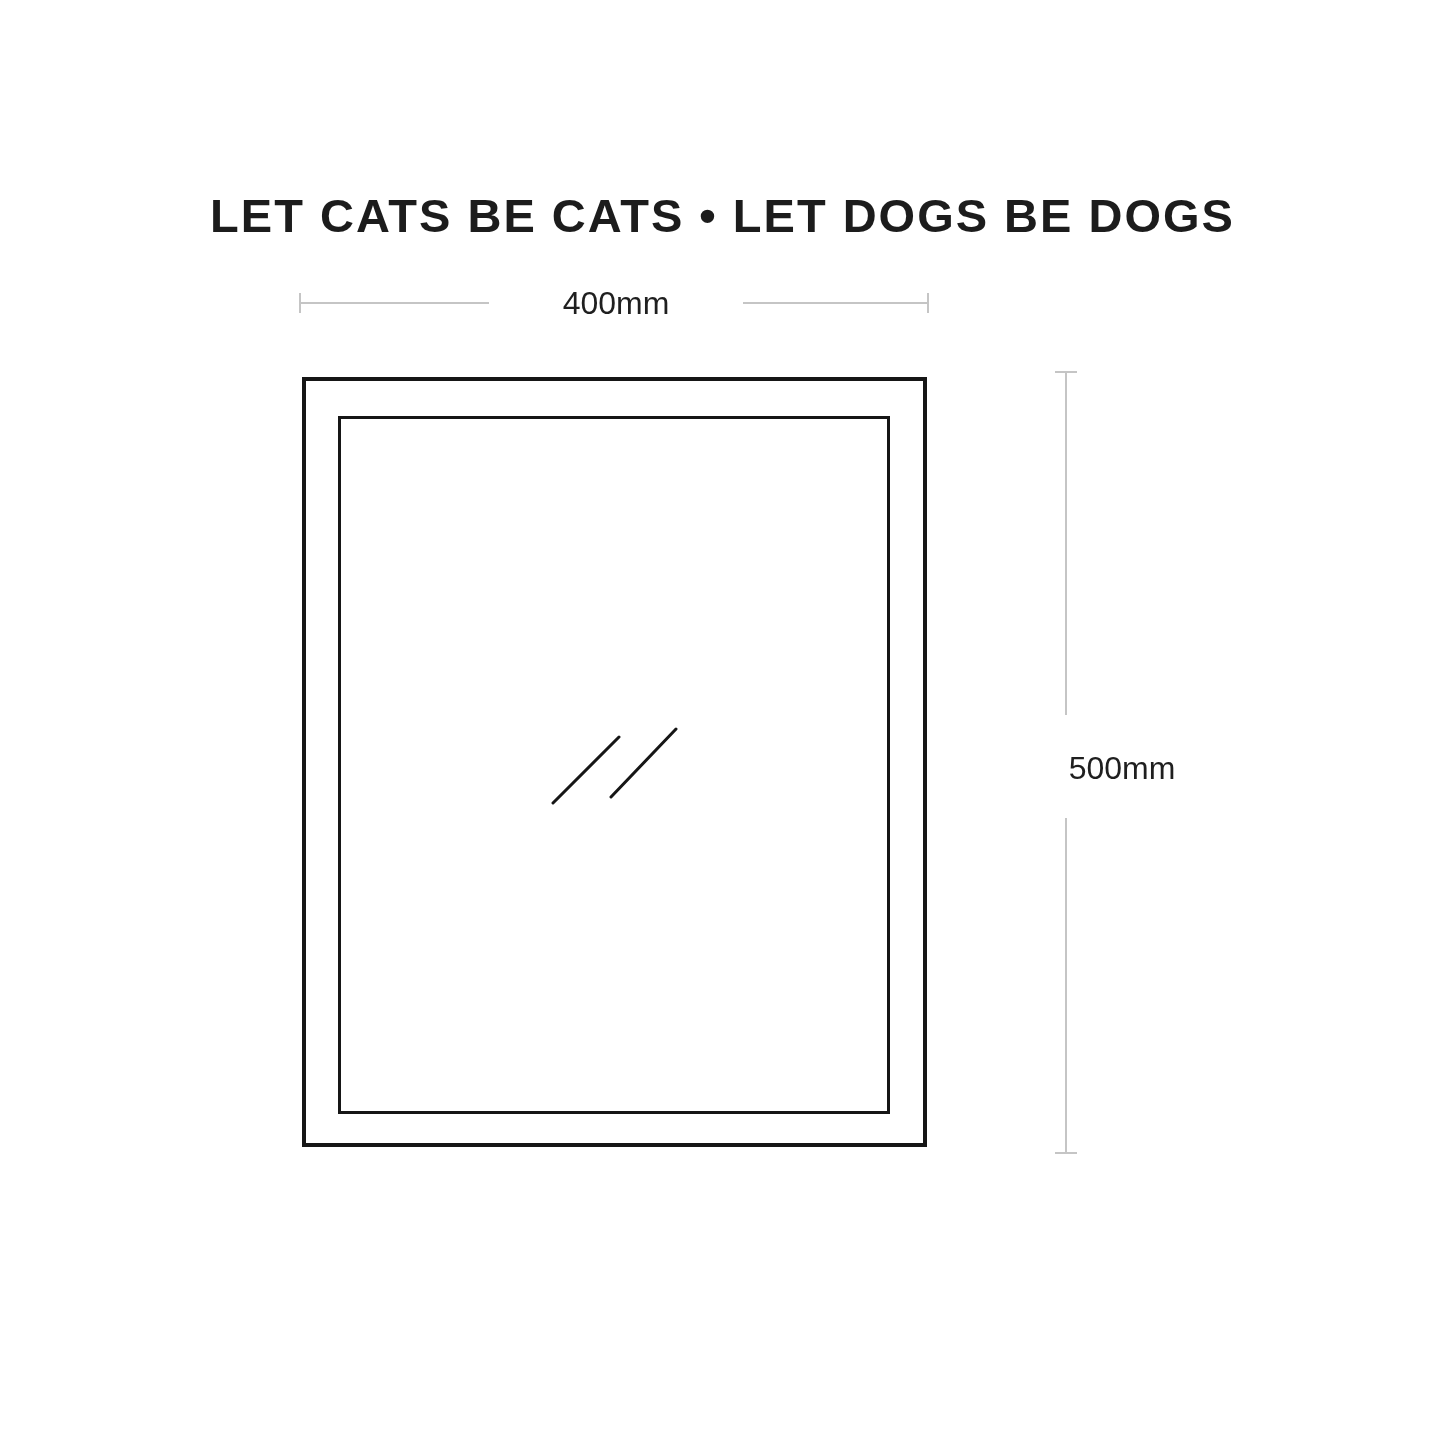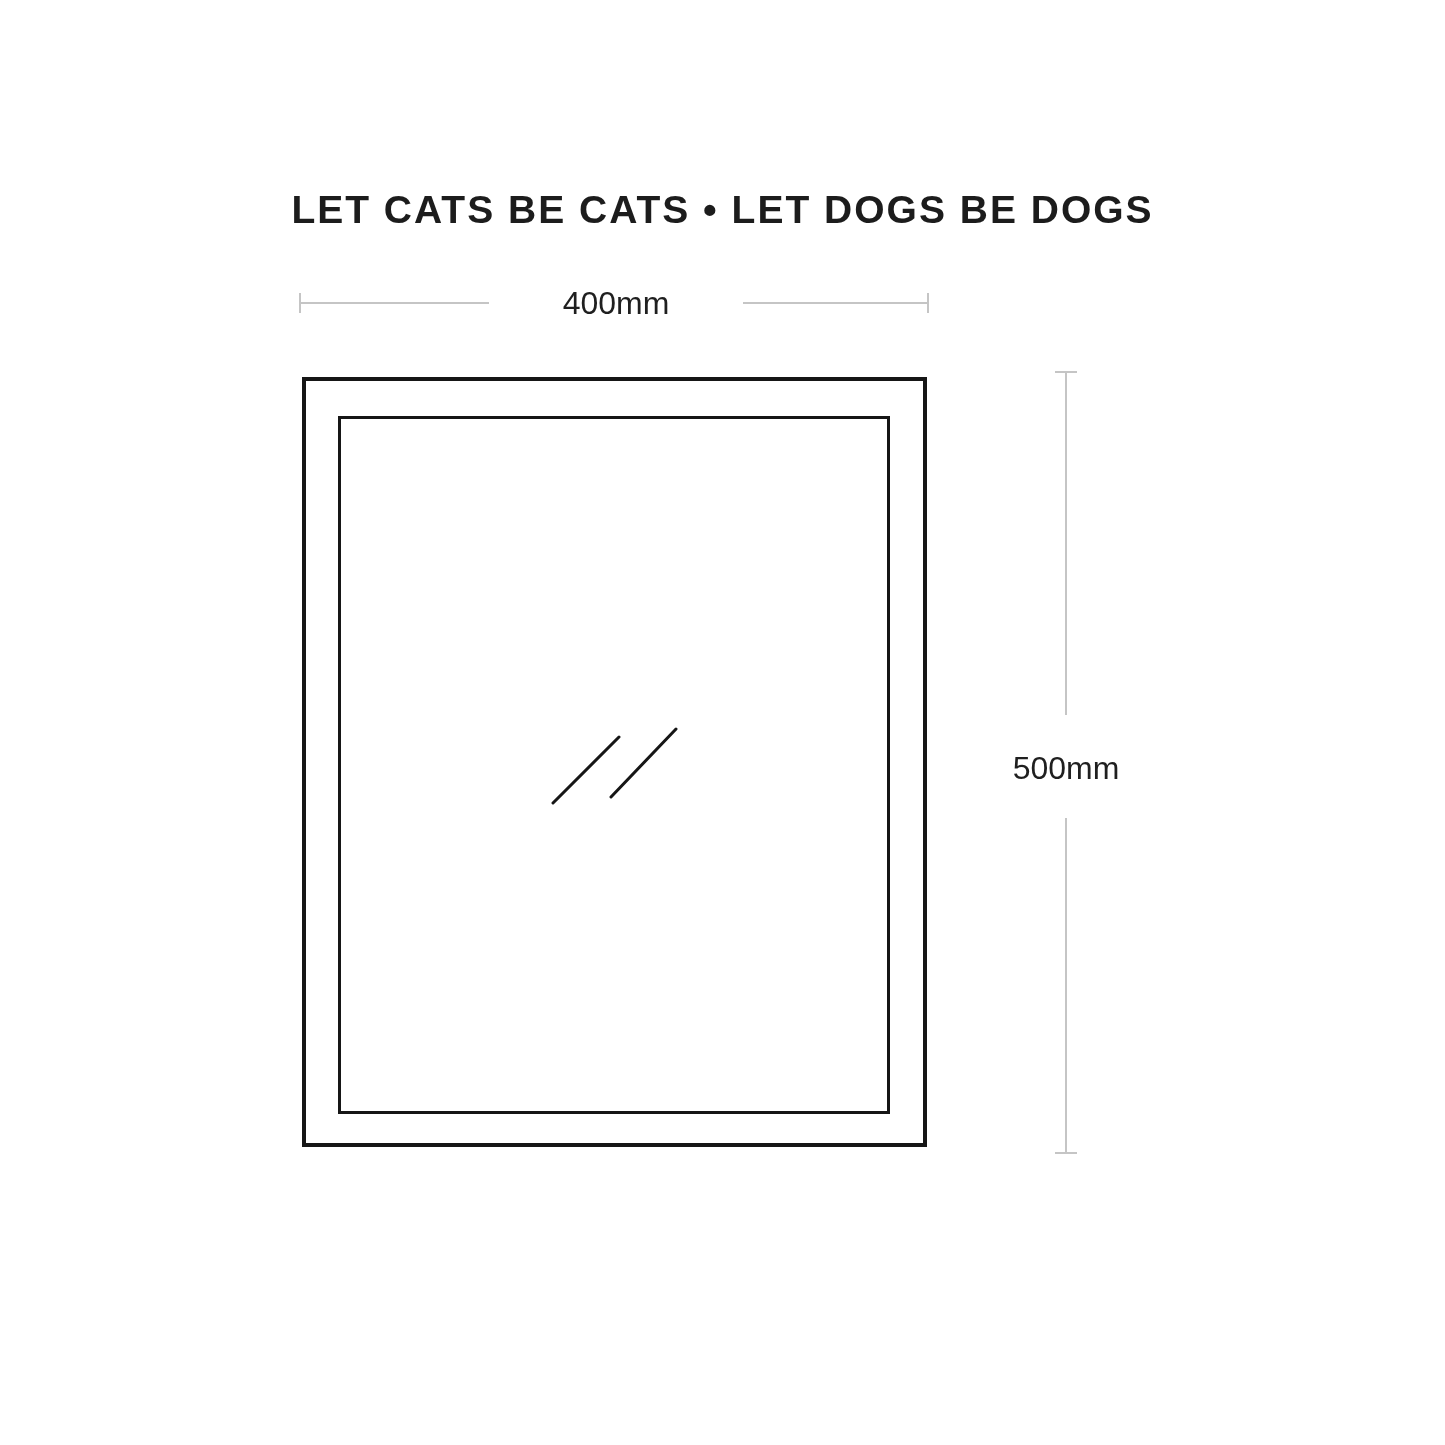--- a/index.html
+++ b/index.html
@@ -18,21 +18,21 @@
     background: var(--page-bg);
     font-family: "Liberation Sans", sans-serif;
     overflow: hidden;
   }
   .title {
     position: absolute;
     top: 188px;
     left: 0;
     width: 100%;
     text-align: center;
-    font-size: 39px;
+    font-size: 47px;
     font-weight: 700;
     letter-spacing: 2px;
     color: var(--title-color);
     white-space: nowrap;
   }
   
   .dim-seg-h {
     position: absolute;
     height: 2px;
     background: var(--dim-line-color);
@@ -57,21 +57,21 @@
   .dim-label {
     position: absolute;
     font-size: 32px;
     font-weight: 400;
     color: var(--dim-text-color);
     text-align: center;
     line-height: 44px;
     white-space: nowrap;
   }
   .dim-label.width-label  { left: 489px; top: 281px; width: 254px; }
-  .dim-label.height-label { left: 966px; top: 746px; width: 200px; }
+  .dim-label.height-label { left: 1022px; top: 746px; width: 200px; }
 
   
   .outer-frame {
     position: absolute;
     left: 302px; top: 377px;
     width: 625px; height: 770px;
     border: 4px solid var(--frame-color);
     background: transparent;
   }
   .inner-frame {

